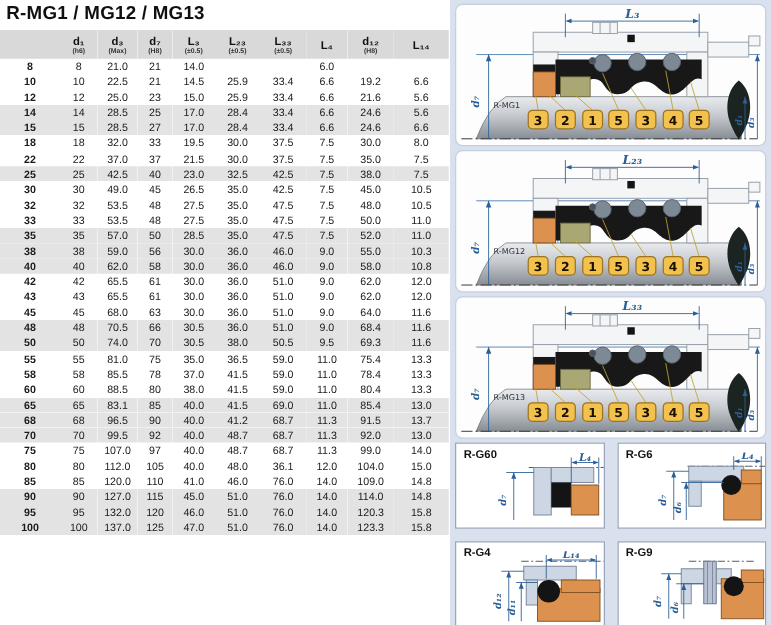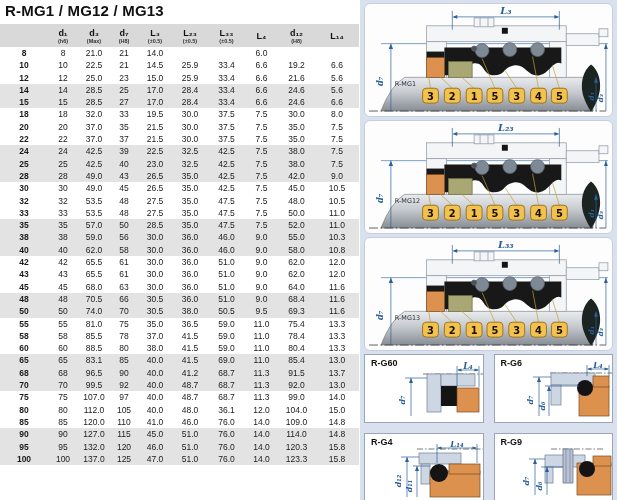--- a/index.html
+++ b/index.html
@@ -162,78 +162,42 @@
           <td>32.0</td>
           <td>33</td>
           <td>19.5</td>
           <td>30.0</td>
           <td>37.5</td>
           <td>7.5</td>
           <td>30.0</td>
           <td>8.0</td>
         </tr>
         <tr>
-          <td class="size-col">20</td>
-          <td>20</td>
-          <td>37.0</td>
-          <td>35</td>
-          <td>21.5</td>
-          <td>30.0</td>
-          <td>37.5</td>
-          <td>7.5</td>
-          <td>35.0</td>
-          <td>7.5</td>
-        </tr>
-        <tr>
           <td class="size-col">22</td>
           <td>22</td>
           <td>37.0</td>
           <td>37</td>
           <td>21.5</td>
           <td>30.0</td>
           <td>37.5</td>
           <td>7.5</td>
           <td>35.0</td>
           <td>7.5</td>
         </tr>
         <tr class="band">
-          <td class="size-col">24</td>
-          <td>24</td>
-          <td>42.5</td>
-          <td>39</td>
-          <td>22.5</td>
-          <td>32.5</td>
-          <td>42.5</td>
-          <td>7.5</td>
-          <td>38.0</td>
-          <td>7.5</td>
-        </tr>
-        <tr class="band">
           <td class="size-col">25</td>
           <td>25</td>
           <td>42.5</td>
           <td>40</td>
           <td>23.0</td>
           <td>32.5</td>
           <td>42.5</td>
           <td>7.5</td>
           <td>38.0</td>
           <td>7.5</td>
-        </tr>
-        <tr class="band">
-          <td class="size-col">28</td>
-          <td>28</td>
-          <td>49.0</td>
-          <td>43</td>
-          <td>26.5</td>
-          <td>35.0</td>
-          <td>42.5</td>
-          <td>7.5</td>
-          <td>42.0</td>
-          <td>9.0</td>
         </tr>
         <tr>
           <td class="size-col">30</td>
           <td>30</td>
           <td>49.0</td>
           <td>45</td>
           <td>26.5</td>
           <td>35.0</td>
           <td>42.5</td>
           <td>7.5</td>

